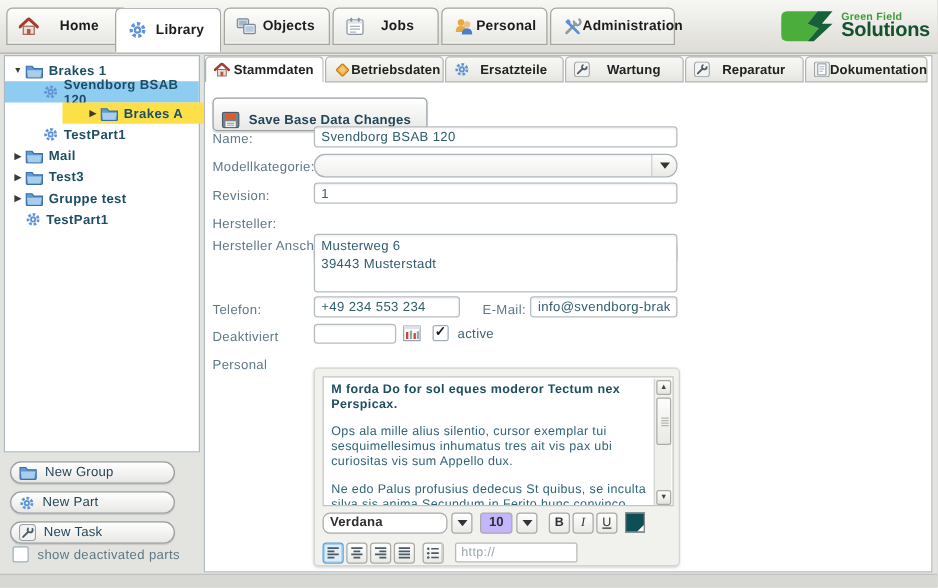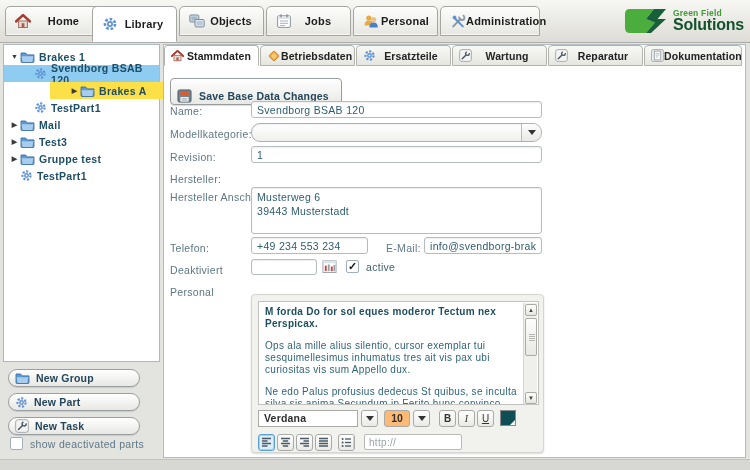--- a/index.html
+++ b/index.html
@@ -50,21 +50,21 @@
   .treerow .exp { width:11px; text-align:center; font-size:7px; color:#3a3a3a; flex:0 0 auto; }
   .treerow .ic { flex:0 0 auto; margin-right:4px; }
   .sidebtn {
     position:absolute; left:8px; width:132px; height:18px;
     border:1px solid #9aa0a2; border-radius:9px;
     background:linear-gradient(#ffffff,#e7e7e4);
     display:flex; align-items:center; cursor:pointer;
     box-shadow:0 1px 1px rgba(0,0,0,.12);
   }
   .sidebtn .ic { margin-left:6px; flex:0 0 auto; }
-  .sidebtn .lbl { font-size:10.5px; font-weight:bold; color:#24465a; margin-left:6px; letter-spacing:.2px; }
+  .sidebtn .lbl { font-size:10.5px; font-weight:normal; color:#24465a; margin-left:6px; letter-spacing:.2px; }
   .chkrow { position:absolute; display:flex; align-items:center; }
   .chk {
     width:13px; height:13px; background:#fff; border:1px solid #9fb0ba; border-radius:2px;
     display:flex; align-items:center; justify-content:center;
     font-size:11px; font-weight:bold; color:#1a1a1a; line-height:1;
   }
   .chklbl { font-size:10.5px; color:#5e7886; margin-left:7px; letter-spacing:.3px; }
   
   .mainpanel {
     position:absolute; left:163px; top:44px; width:583px; height:414px;
@@ -136,26 +136,26 @@
   .sthumb:after { content:""; position:absolute; left:3px; top:15px; width:6px; height:1px;
     box-shadow:0 0 0 #999, 0 2px 0 #b5b5b1, 0 4px 0 #b5b5b1, 0 6px 0 #b5b5b1; background:#b5b5b1; }
   .edbtn {
     position:absolute; height:17px; border:1px solid #a9a9a5; border-radius:3px;
     background:linear-gradient(#ffffff,#e9e9e5); display:flex; align-items:center; justify-content:center;
     font-size:10px; color:#333; cursor:pointer;
   }
   .edbtn.selected { border-color:#5aa0d8; background:#ddeefa; box-shadow:0 0 0 1px #a8d2ef inset; }
   .fontbox {
     position:absolute; left:6px; top:115px; width:100px; height:17px;
-    background:#fff; border:1px solid #a9a9a5; border-radius:0;
+    background:#fff; border:1px solid #a9a9a5; border-radius:6px;
     font-size:10.5px; font-weight:bold; color:#2f2f2f; padding:1px 5px; cursor:pointer; letter-spacing:.2px;
   }
   .sizebox {
     position:absolute; left:132px; top:115px; width:26px; height:17px;
-    background:#fdba74; border:1px solid #a9a9a5; border-radius:3px;
+    background:#c4b5fd; border:1px solid #a9a9a5; border-radius:3px;
     font-size:10.5px; font-weight:bold; color:#2f2f2f; text-align:center; padding-top:1px; cursor:pointer;
   }
   .swatch {
     position:absolute; left:248px; top:115px; width:16px; height:16px;
     border:1px solid #888; cursor:pointer;
   }
   .swatch:after { content:""; position:absolute; right:0; bottom:0;
     border-left:5px solid transparent; border-bottom:5px solid #fff; }
   .urlin {
     position:absolute; left:112px; top:139px; width:98px; height:16px;

